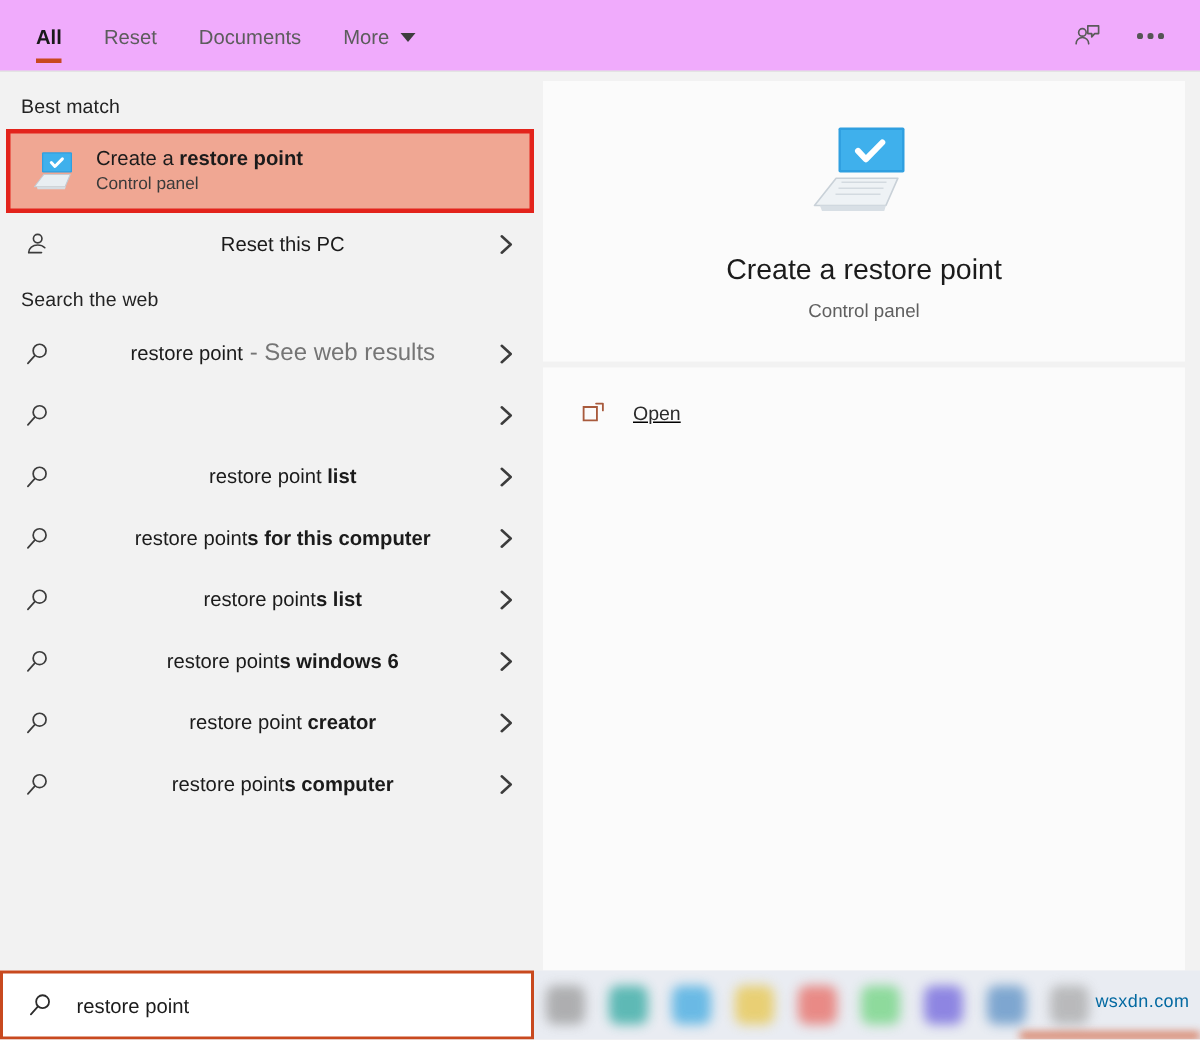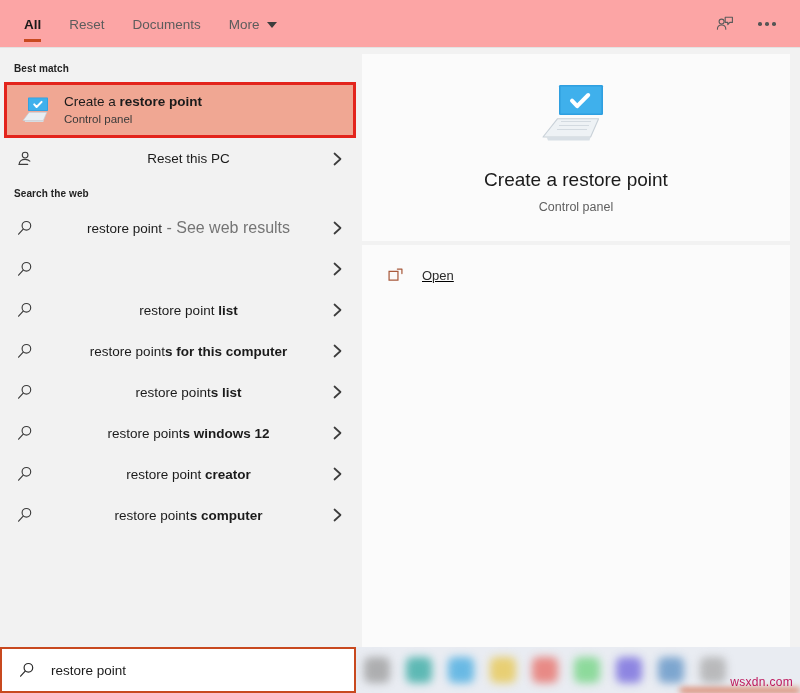--- a/index.html
+++ b/index.html
@@ -25,21 +25,21 @@
     height: 647px;
     display: flex;
     flex-direction: column;
     background: #f2f2f2;
   }
 
   
   .tabbar {
     height: 48px;
     min-height: 48px;
-    background: #fca5a5;
+    background: #f0abfc;
     display: flex;
     align-items: flex-end;
     padding: 0;
     position: relative;
     box-sizing: border-box;
   }
   .tabs {
     display: flex;
     align-items: flex-end;
     height: 100%;
@@ -130,22 +130,22 @@
   
   .left-pane {
     width: 360px;
     min-width: 360px;
     background: #f2f2f2;
     padding-top: 6px;
     box-sizing: border-box;
     position: relative;
   }
   .group-header {
-    font-size: 10px;
-    font-weight: bold;
+    font-size: 13px;
+    font-weight: normal;
     color: #232323;
     padding: 9px 0 8px 14px;
     letter-spacing: 0.1px;
   }
 
   
   .best-match-wrap {
     padding: 0 4px;
   }
   .best-match {
@@ -338,23 +338,23 @@
   .tb-app {
     width: 26px;
     height: 26px;
     border-radius: 6px;
     filter: blur(4px);
     opacity: 0.75;
   }
   .watermark {
     position: absolute;
     right: 7px;
-    bottom: 4px;
+    bottom: 19px;
     font-size: 12px;
-    color: #be185d;
+    color: #0369a1;
     letter-spacing: 0.3px;
   }
   .tb-accent {
     position: absolute;
     right: 0;
     bottom: 0;
     width: 120px;
     height: 5px;
     background: #d4603a;
     filter: blur(3px);
@@ -527,21 +527,21 @@
         </div>
       </div>
 
       <div class="result-row">
         <div class="rr-icon">
           <svg width="18" height="18" viewBox="0 0 18 18">
               <circle cx="10.4" cy="6.8" r="4.3" fill="none" stroke="#3c3c3c" stroke-width="1.15"></circle>
               <path d="M7.2 10.1L2.6 15.2" fill="none" stroke="#3c3c3c" stroke-width="1.15" stroke-linecap="round"></path>
             </svg>
         </div>
-        <div class="rr-label"><span>restore point</span><b>s windows 12</b><span class="muted"></span></div>
+        <div class="rr-label"><span>restore point</span><b>s windows 6</b><span class="muted"></span></div>
         <div class="rr-chevron">
           <svg width="11" height="14" viewBox="0 0 11 14">
               <path d="M2.5 1.5l6 5.5-6 5.5" fill="none" stroke="#3c3c3c" stroke-width="1.7" stroke-linecap="round" stroke-linejoin="round"></path>
             </svg>
         </div>
       </div>
 
       <div class="result-row">
         <div class="rr-icon">
           <svg width="18" height="18" viewBox="0 0 18 18">

